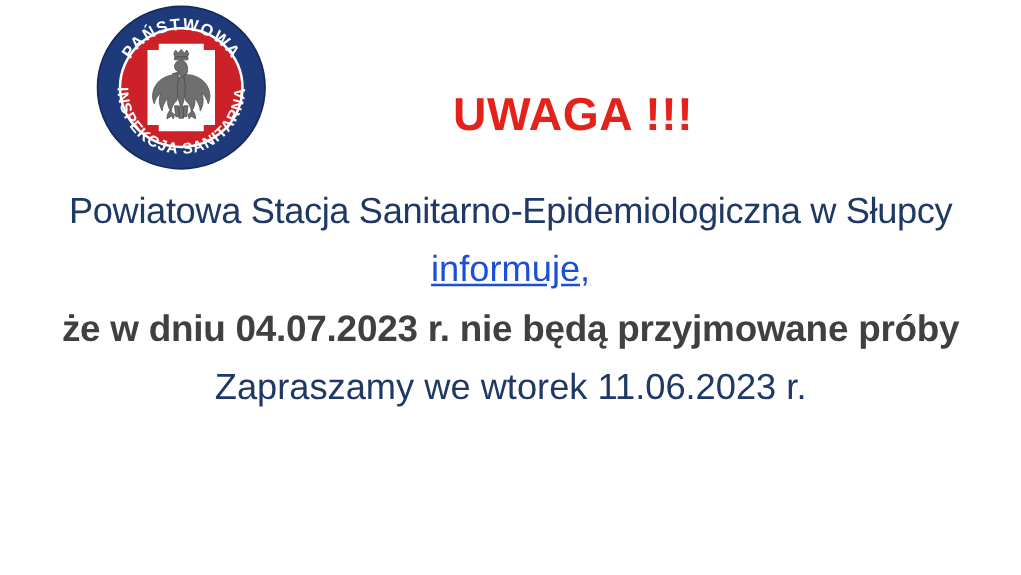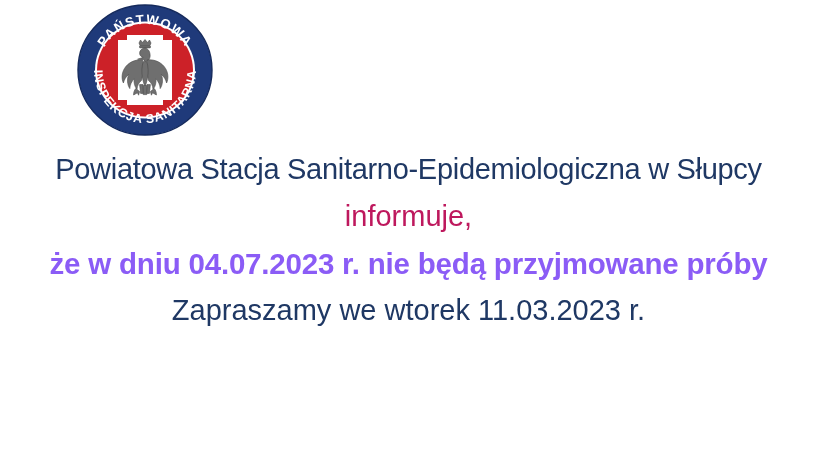--- a/index.html
+++ b/index.html
@@ -71,22 +71,22 @@
     text-align: center;
     height: 47px;
     line-height: 47px;
     white-space: nowrap;
     font-family: "Liberation Sans", sans-serif;
     font-size: 29px;
     font-weight: normal;
     color: #1f3864;
   }
   .line.navy   { color: #1f3864; }
-  .line.red    { color: #be185d; }
-  .line.redbold{ color: #8b5cf6; font-weight: bold; letter-spacing: -0.2px; }
+  .line.red    { color: #1d4ed8; text-decoration: underline; }
+  .line.redbold{ color: #404040; font-weight: bold; letter-spacing: -0.2px; }
   .line.l1     { font-size: 29px; letter-spacing: -0.3px; }
   .line.l3     { font-size: 29.5px; }
   .line.l4     { font-size: 29px; letter-spacing: -0.3px; }
 </style>
 </head>
 <body>
 
 <div id="poster">
 
   <div id="logo-wrap">
@@ -138,21 +138,24 @@
 
       <text font-family="Liberation Sans, sans-serif" font-size="13.2" font-weight="bold" fill="#ffffff" letter-spacing="1.2">
         <textPath href="#arcTop" startOffset="50%" text-anchor="middle">PAŃSTWOWA</textPath>
       </text>
       <text font-family="Liberation Sans, sans-serif" font-size="12.4" font-weight="bold" fill="#ffffff" letter-spacing="0.9">
         <textPath href="#arcBottom" startOffset="50%" text-anchor="middle">INSPEKCJA SANITARNA</textPath>
       </text>
     </svg>
   </div>
 
+  <div id="headline">
+    <span class="hl-text">UWAGA !!!</span>
+  </div>
 
   <div id="body-lines">
     <span class="line navy l1">Powiatowa Stacja Sanitarno-Epidemiologiczna w Słupcy</span>
     <span class="line red">informuje,</span>
     <span class="line redbold l3">że w dniu 04.07.2023 r. nie będą przyjmowane próby</span>
-    <span class="line navy">Zapraszamy we wtorek 11.03.2023 r.</span>
+    <span class="line navy">Zapraszamy we wtorek 11.06.2023 r.</span>
   </div>
 
 </div>
 
 </body></html>

